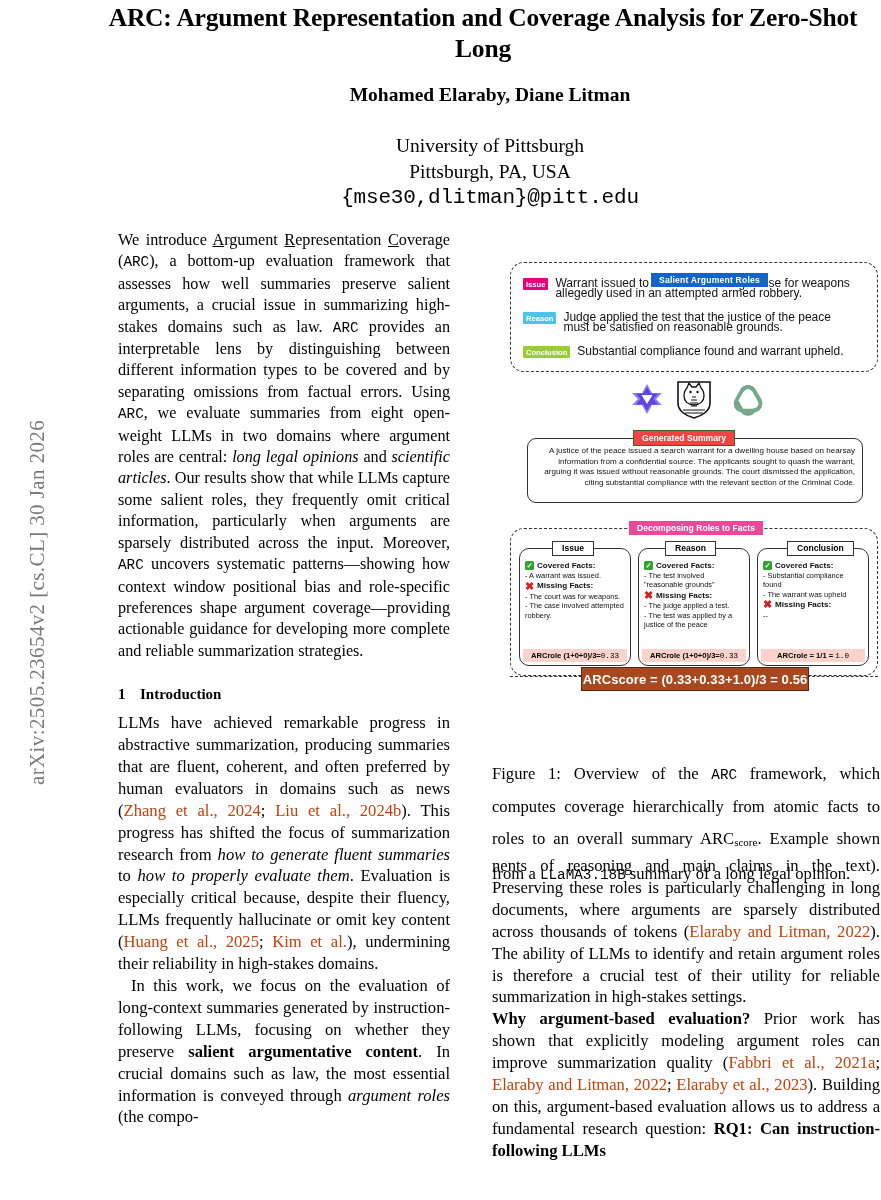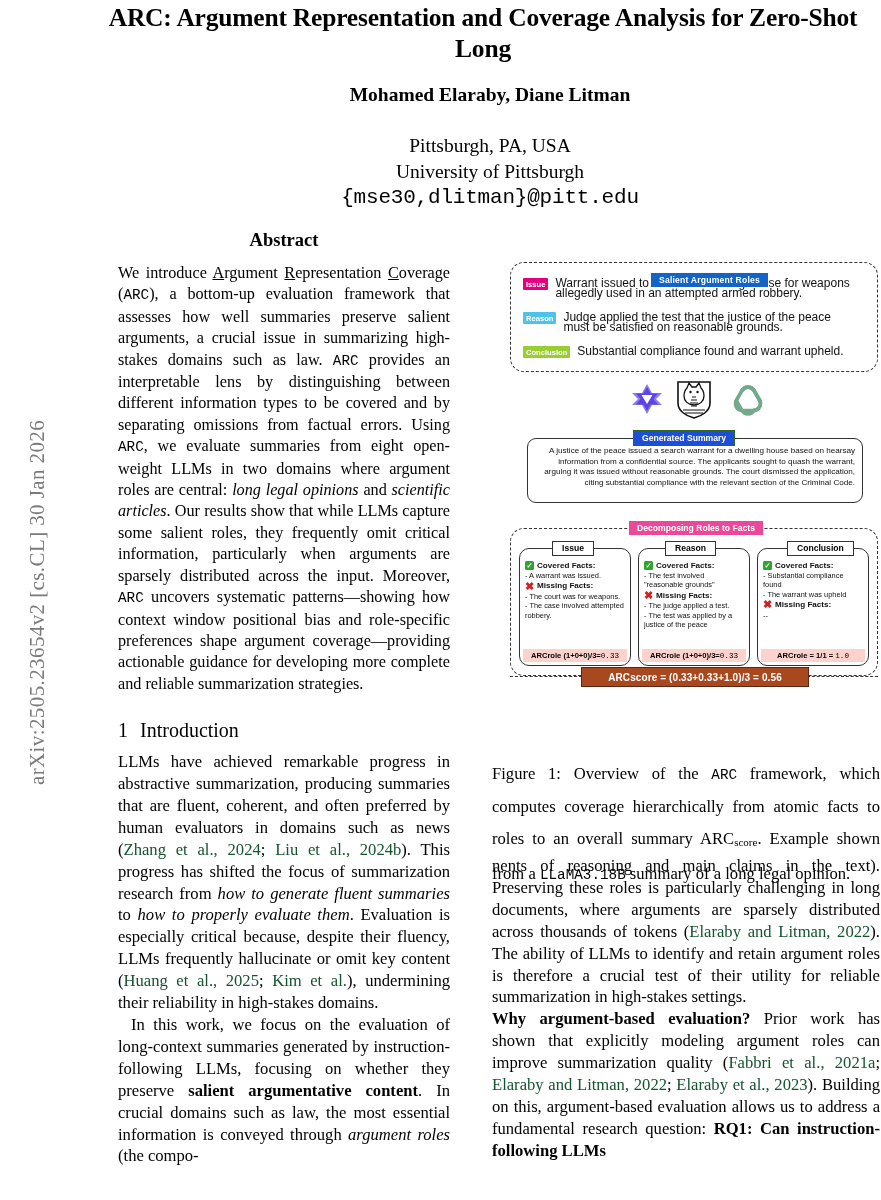--- a/index.html
+++ b/index.html
@@ -38,28 +38,28 @@
   .col-left{position:absolute;left:118px;top:230px;width:332px;}
   .abs-head{
     text-align:center;font-weight:bold;font-size:18.5px;margin-bottom:12px;
   }
   .abs-body{
     font-size:16.2px;line-height:21.4px;text-align:justify;text-justify:inter-word;
     hyphens:manual;
   }
   .mono{font-family:"Liberation Mono", monospace;font-size:14.3px;}
   .sec-head{
-    font-weight:normal;font-size:20px;margin-top:24px;margin-bottom:9px;
+    font-weight:bold;font-size:15px;margin-top:24px;margin-bottom:9px;
   }
   .sec-head .num{display:inline-block;width:22px;}
   .body-p{
     font-size:16.6px;line-height:21.9px;text-align:justify;margin:0;
   }
   .body-p + .body-p{text-indent:13px;}
-  .cite{color:#14532d;}
+  .cite{color:#c2410c;}
   .it{font-style:italic;}
   .bd{font-weight:bold;}
   .uline{text-decoration:underline;}
 
   .col-right-text{position:absolute;left:492px;top:855px;width:388px;}
   .fig-cap{
     position:absolute;left:492px;top:717px;width:388px;
     font-size:16.6px;line-height:32px;text-align:justify;margin-top:41px;
   }
   .sub{font-size:11px;vertical-align:-2px;}
@@ -89,21 +89,21 @@
   .tag-reason{background:#4ec3ea;}
   .tag-conc{background:#9acd32;}
   .role-text{font-size:12px;line-height:10.4px;color:#111;margin-left:7px;}
 
   
   .logos{position:absolute;left:0;top:128px;width:378px;height:44px;}
   .logo{position:absolute;top:0;}
 
   
   .sum-panel{left:22px;top:188px;width:336px;height:65px;border-radius:9px;border:1.4px solid #333;border-style:solid;}
-  .sum-title{left:128px;top:180px;background:#1d4ed8;color:#fff;border:1px solid #2f6b1a;}
+  .sum-title{left:128px;top:180px;background:#ef4444;color:#fff;border:1px solid #2f6b1a;}
   .sum-text{
     position:absolute;left:28px;top:196px;width:322px;text-align:right;
     font-size:8.1px;line-height:10.6px;color:#111;
   }
 
   
   .dec-panel{left:5px;top:278px;width:368px;height:148px;}
   .dec-title{left:124px;top:271px;background:#ec4899;color:#fff;}
 
   .fact-card{
@@ -127,21 +127,21 @@
   .fline{margin:0 0 .5px 0;}
   .score{
     position:absolute;left:3px;right:3px;bottom:3px;background:#fbd2cc;
     text-align:center;font-size:7.6px;font-weight:bold;padding:2px 0;color:#000;
   }
   .score .val{font-weight:normal;font-family:Liberation Mono, monospace;}
 
   .arc-final{
     position:absolute;left:76px;top:417px;width:226px;
     background:#a8481f;border:1.3px solid #5d2610;color:#fff;
-    text-align:center;font-size:10px;font-weight:bold;padding:3.5px 0;
+    text-align:center;font-size:13px;font-weight:bold;padding:3.5px 0;
     letter-spacing:.1px;
   }
   .arc-dash-l,.arc-dash-r{
     position:absolute;top:426px;height:0;border-top:1.4px dashed #333;
   }
   .arc-dash-l{left:5px;width:72px;}
   .arc-dash-r{left:302px;width:71px;}
 </style>
 </head>
 <body>
@@ -150,27 +150,26 @@
 
   <div class="arxiv-stamp">arXiv:2505.23654v2  [cs.CL]  30 Jan 2026</div>
 
   <div class="title">
     <span>ARC: Argument Representation and Coverage Analysis for Zero-Shot Long</span><br>
   </div>
 
   <div class="authors">Mohamed Elaraby, Diane Litman</div>
   <div class="affil">
     <div style="height:26px"></div>
+    <div>University of Pittsburgh</div>
     <div>Pittsburgh, PA, USA</div>
-    <div>University of Pittsburgh</div>
     <div class="email">{mse30,dlitman}@pitt.edu</div>
   </div>
 
   <div class="col-left">
-    <div class="abs-head">Abstract</div>
     <div class="abs-body">We introduce <span class="uline">A</span>rgument <span class="uline">R</span>epresentation <span class="uline">C</span>overage (<span class="mono">ARC</span>), a bottom-up evaluation framework that assesses how well summaries preserve salient arguments, a crucial issue in summarizing high-stakes domains such as law. <span class="mono">ARC</span> provides an interpretable lens by distinguishing between different information types to be covered and by separating omissions from factual errors. Using <span class="mono">ARC</span>, we evaluate summaries from eight open-weight LLMs in two domains where argument roles are central: <span class="it">long legal opinions</span> and <span class="it">scientific articles</span>. Our results show that while LLMs capture some salient roles, they frequently omit critical information, particularly when arguments are sparsely distributed across the input. Moreover, <span class="mono">ARC</span> uncovers systematic patterns—showing how context window positional bias and role-specific preferences shape argument coverage—providing actionable guidance for developing more complete and reliable summarization strategies.</div>
 
     <div class="sec-head">
       <span class="num">1</span><span>Introduction</span>
     </div>
 
     <p class="body-p">LLMs have achieved remarkable progress in abstractive summarization, producing summaries that are fluent, coherent, and often preferred by human evaluators in domains such as news (<span class="cite">Zhang et al., 2024</span>; <span class="cite">Liu et al., 2024b</span>). This progress has shifted the focus of summarization research from <span class="it">how to generate fluent summaries</span> to <span class="it">how to properly evaluate them</span>. Evaluation is especially critical because, despite their fluency, LLMs frequently hallucinate or omit key content (<span class="cite">Huang et al., 2025</span>; <span class="cite">Kim et al.</span>), undermining their reliability in high-stakes domains.</p>
     <p class="body-p">In this work, we focus on the evaluation of long-context summaries generated by instruction-following LLMs, focusing on whether they preserve <span class="bd">salient argumentative content</span>. In crucial domains such as law, the most essential information is conveyed through <span class="it">argument roles</span> (the compo-</p>
   </div>
 

